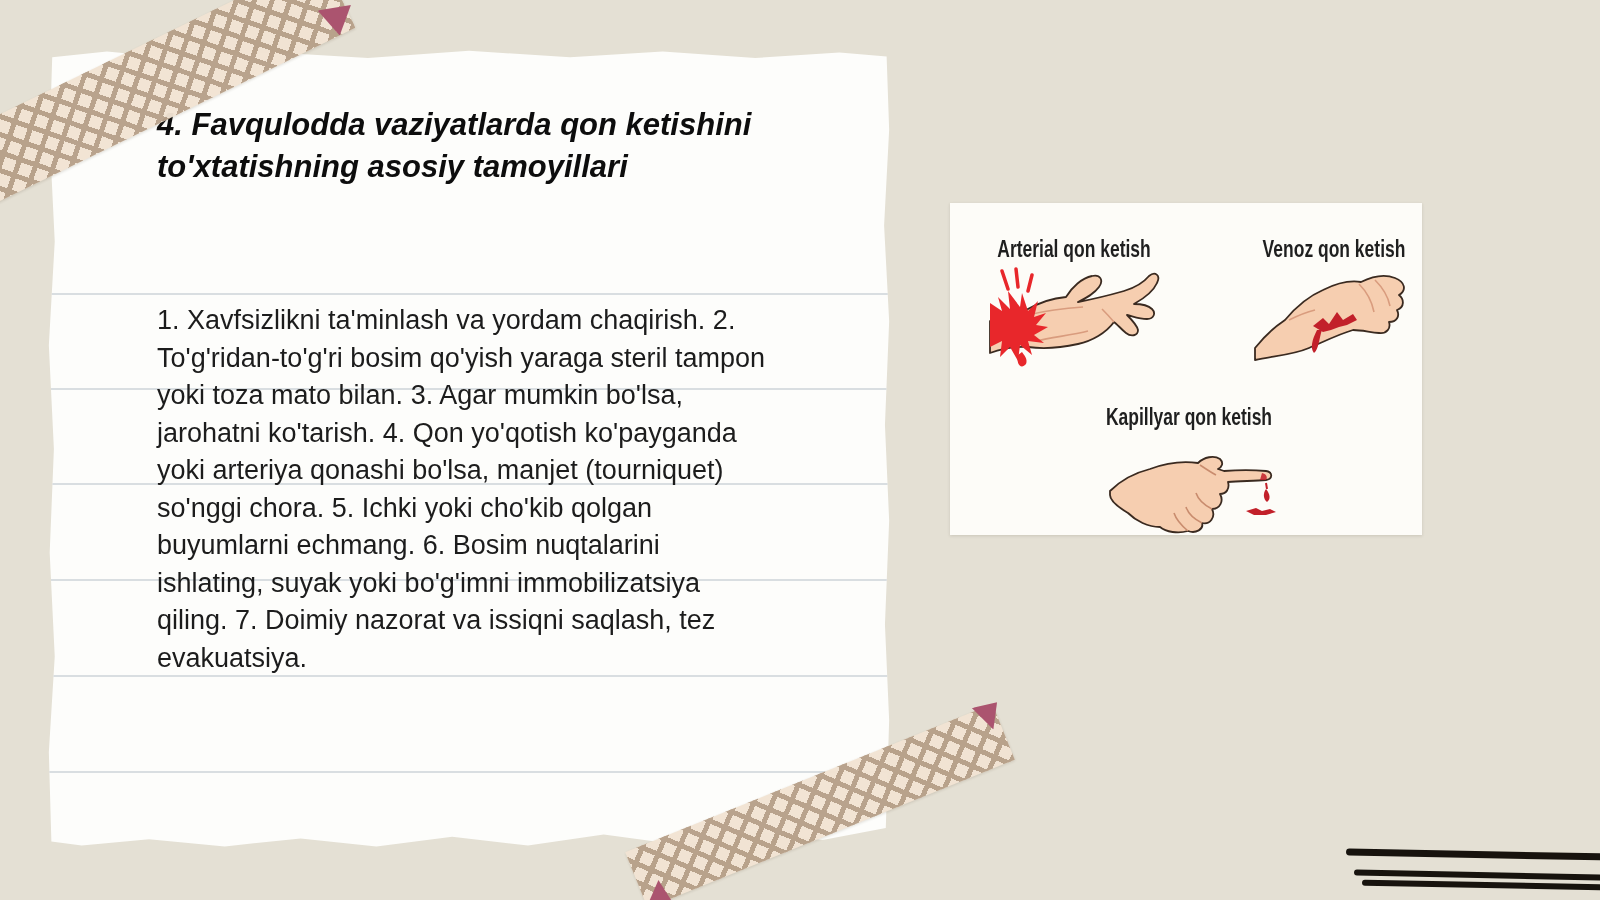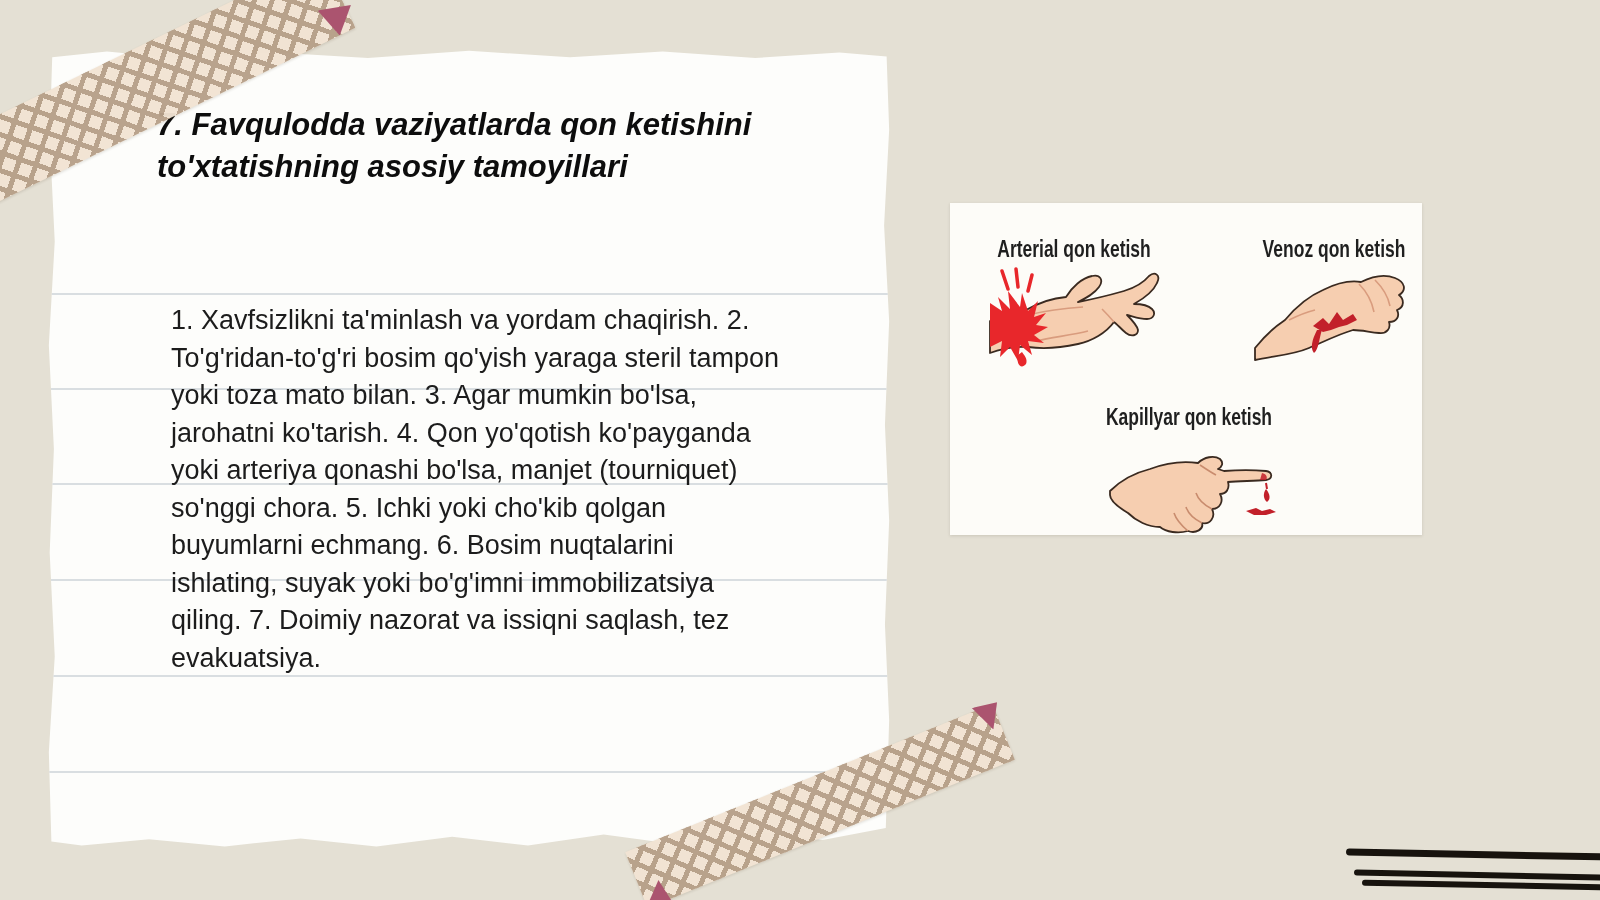--- a/index.html
+++ b/index.html
@@ -28,21 +28,21 @@
       99.9% 10%, 99.3% 22%, 99.9% 34%, 99.4% 47%, 99.9% 59%, 99.4% 72%, 99.9% 84%, 99.5% 97.5%,
       92% 99%, 84% 97.9%, 75% 99.6%, 66% 98.3%, 57% 99.7%, 48% 98.6%, 39% 99.8%, 30% 98.8%, 21% 99.8%, 12% 98.9%, 4% 99.7%, 0.4% 99.2%,
       0.1% 88%, 0.8% 76%, 0.2% 63%, 0.7% 50%, 0.1% 37%, 0.8% 24%, 0.2% 11%);
   }
   .rule{position:absolute;left:0;width:100%;height:2px;background:var(--rule-line);opacity:.75;}
   .note-title{
     position:absolute;left:109px;top:54px;width:600px;
     font-size:31px;font-weight:bold;font-style:italic;line-height:42px;color:#0d0d0d;
   }
   .note-body{
-    position:absolute;left:123px;top:252px;width:612px;
+    position:absolute;left:109px;top:252px;width:612px;
     font-size:27px;line-height:37.5px;color:var(--text-dark);
   }
 
   
   .tape{
     position:absolute;z-index:3;opacity:.96;
     background:
       repeating-linear-gradient(45deg, var(--tape-grid) 0 5px, rgba(0,0,0,0) 5px 17px),
       repeating-linear-gradient(-45deg, var(--tape-grid) 0 5px, rgba(0,0,0,0) 5px 17px),
       var(--tape-base);
@@ -80,21 +80,21 @@
 
   <div class="paper">
     <div>
       <div class="rule" style="top:243px"></div>
       <div class="rule" style="top:338px"></div>
       <div class="rule" style="top:433px"></div>
       <div class="rule" style="top:529px"></div>
       <div class="rule" style="top:625px"></div>
       <div class="rule" style="top:721px"></div>
     </div>
-    <div class="note-title">7. Favqulodda vaziyatlarda qon ketishini to'xtatishning asosiy tamoyillari</div>
+    <div class="note-title">4. Favqulodda vaziyatlarda qon ketishini to'xtatishning asosiy tamoyillari</div>
     <div class="note-body">1. Xavfsizlikni ta'minlash va yordam chaqirish. 2. To'g'ridan-to'g'ri bosim qo'yish yaraga steril tampon yoki toza mato bilan. 3. Agar mumkin bo'lsa, jarohatni ko'tarish. 4. Qon yo'qotish ko'payganda yoki arteriya qonashi bo'lsa, manjet (tourniquet) so'nggi chora. 5. Ichki yoki cho'kib qolgan buyumlarni echmang. 6. Bosim nuqtalarini ishlating, suyak yoki bo'g'imni immobilizatsiya qiling. 7. Doimiy nazorat va issiqni saqlash, tez evakuatsiya.</div>
   </div>
 
   <div class="tape tape-1">
     <div class="tape-tip tip-1r"></div>
   </div>
   <div class="tape tape-2">
     <div class="tape-tip tip-2l"></div>
     <div class="tape-tip tip-2r"></div>
   </div>

